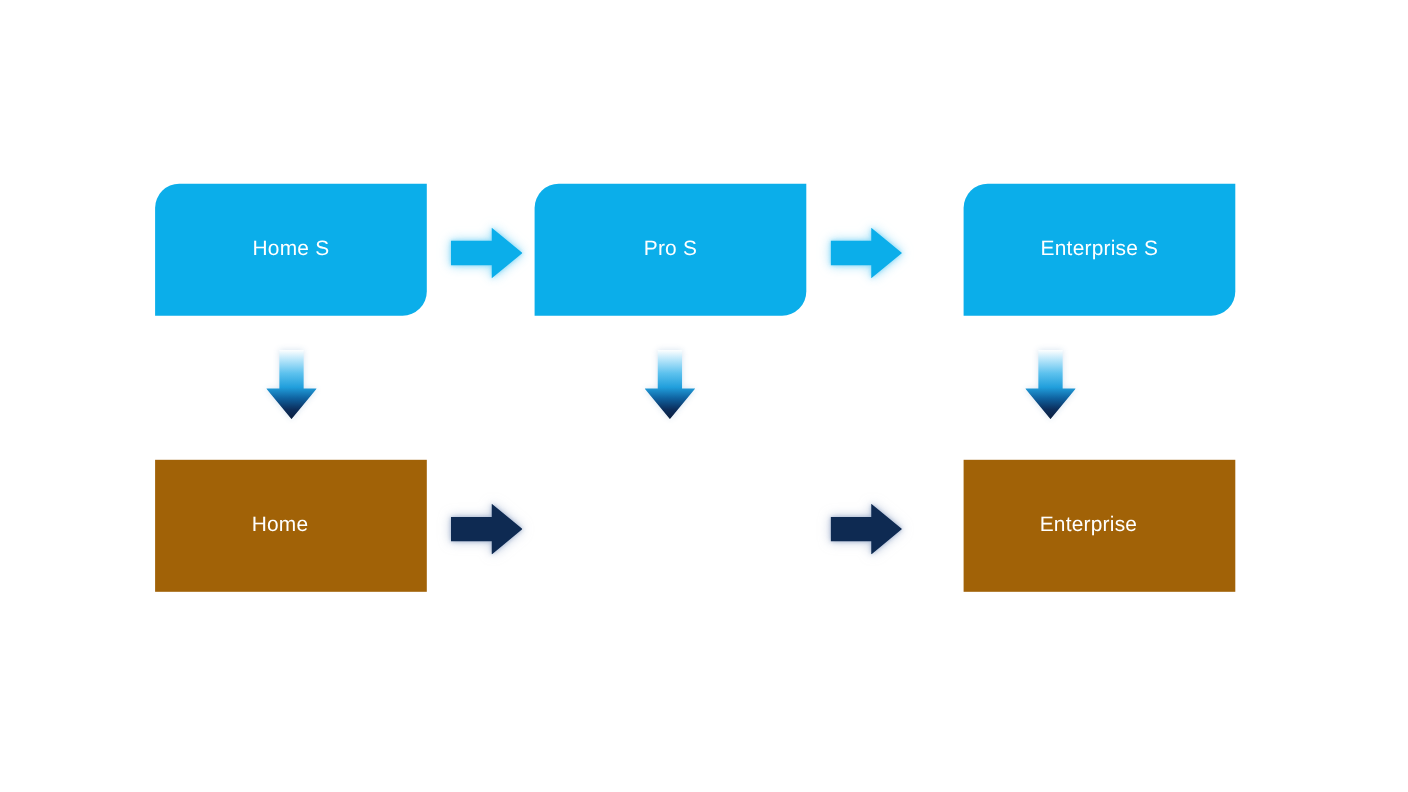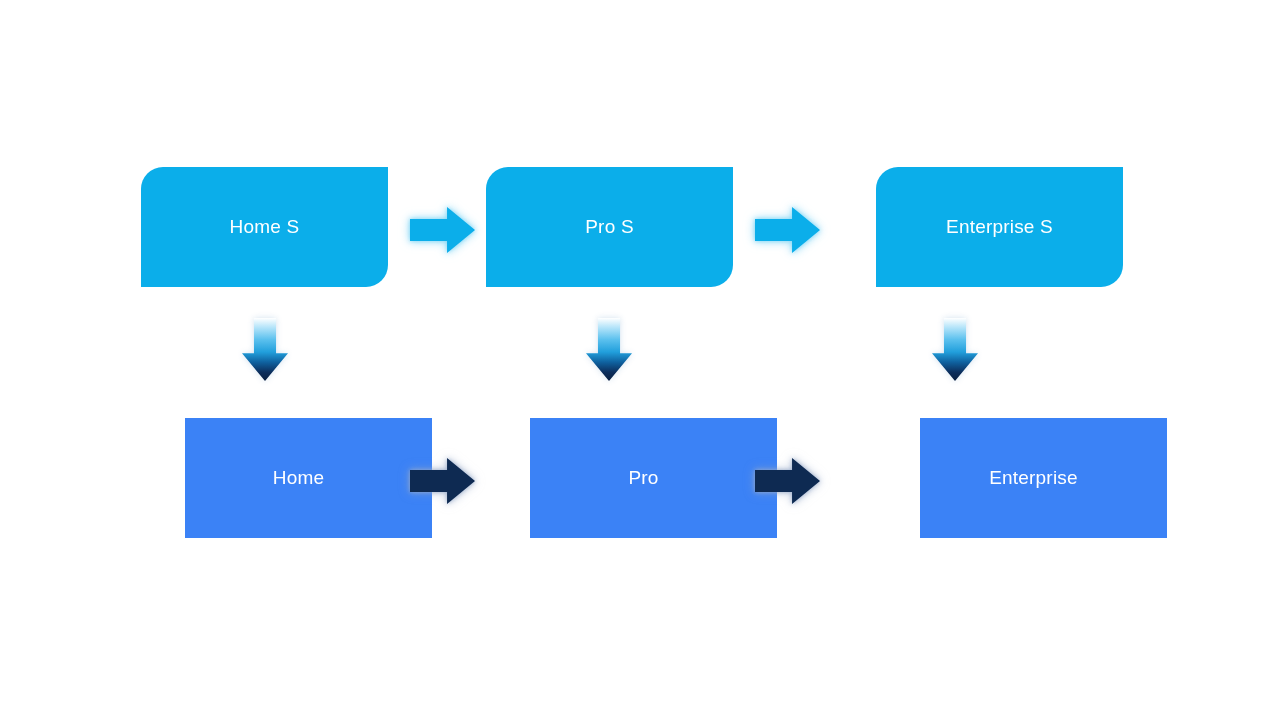--- a/index.html
+++ b/index.html
@@ -6,21 +6,21 @@
   .canvas{
     position:relative;width:1280px;height:720px;background:#ffffff;overflow:hidden;
     font-family:"Liberation Sans",sans-serif;
   }
   .box{
     position:absolute;width:247px;height:120px;
     display:flex;align-items:center;justify-content:center;
     color:#ffffff;font-size:19px;letter-spacing:.2px;
   }
   .box.top{background:#0BAEEA;border-radius:22px 0 22px 0;top:167px;}
-  .box.bottom{background:#3b82f6;top:418px;margin-left:44px;}
+  .box.bottom{background:#a16207;top:418px;}
   .c0{left:141px}.c1{left:486px}.c2{left:876px}
   .box.bottom .lbl{position:relative;left:-10px;}
 
   
   .harrow{position:absolute;width:65px;height:46px;}
   .harrow .shape{
     width:100%;height:100%;
     clip-path:polygon(0 26%,57% 26%,57% 0,100% 50%,57% 100%,57% 74%,0 74%);
   }
   .harrow.light{filter:drop-shadow(0 0 2px rgba(130,214,246,.95)) drop-shadow(0 0 5px rgba(130,214,246,.75));}
@@ -70,23 +70,20 @@
   <div class="varrow v1">
       <div class="shape"></div>
     </div>
   <div class="varrow v2">
       <div class="shape"></div>
     </div>
 
   <div class="box bottom c0">
     <span class="lbl">Home</span>
   </div>
-  <div class="box bottom c1">
-    <span class="lbl">Pro</span>
-  </div>
   <div class="box bottom c2">
     <span class="lbl">Enterprise</span>
   </div>
 
   <div class="harrow dark hb0">
       <div class="shape"></div>
     </div>
   <div class="harrow dark hb1">
       <div class="shape"></div>
     </div>

